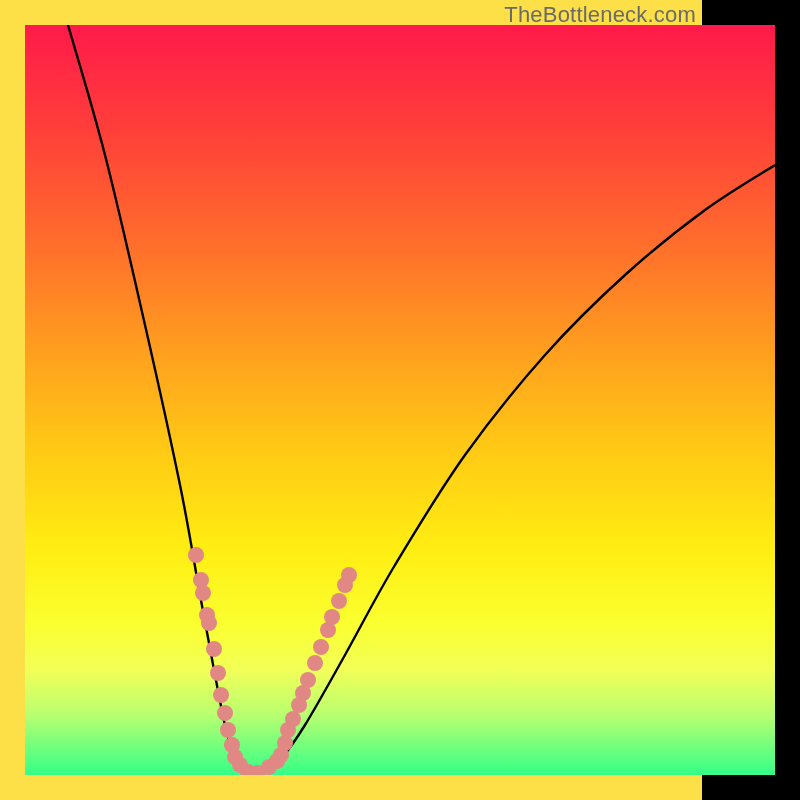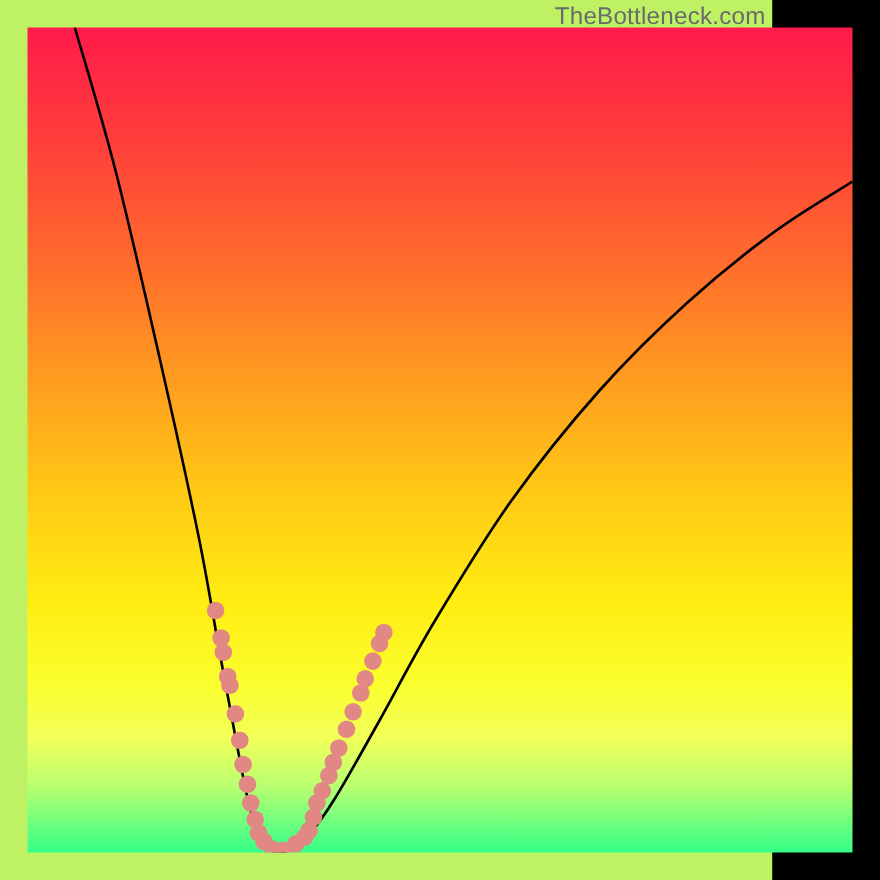--- a/index.html
+++ b/index.html
@@ -10,21 +10,21 @@
     overflow: hidden;
     background: #000;
     font-family: Arial, Helvetica, sans-serif;
   }
   .frame {
     position: absolute;
     top: 0;
     left: 0;
     width: 702px;
     height: 800px;
-    background: #bef264;
+    background: #fde047;
   }
   .plot {
     position: absolute;
     top: 25px;
     left: 25px;
     width: 750px;
     height: 750px;
     background: linear-gradient(to bottom,
       #ff1a4a 0%,
       #ff3f3a 14%,

